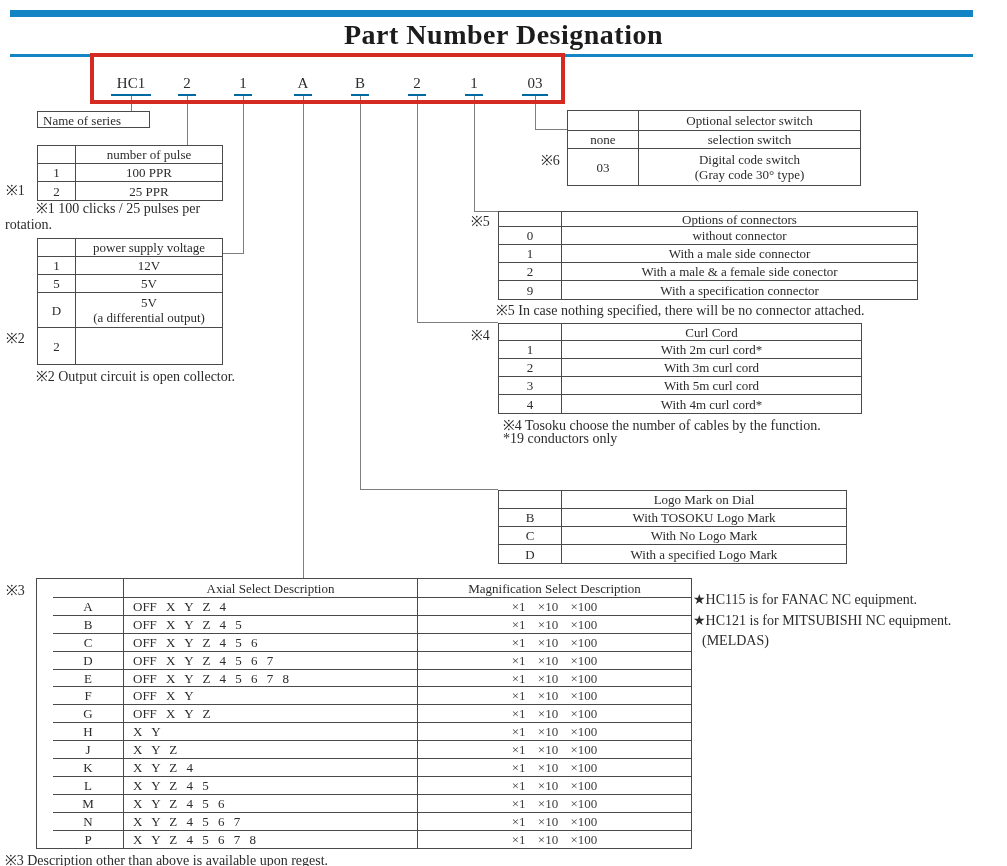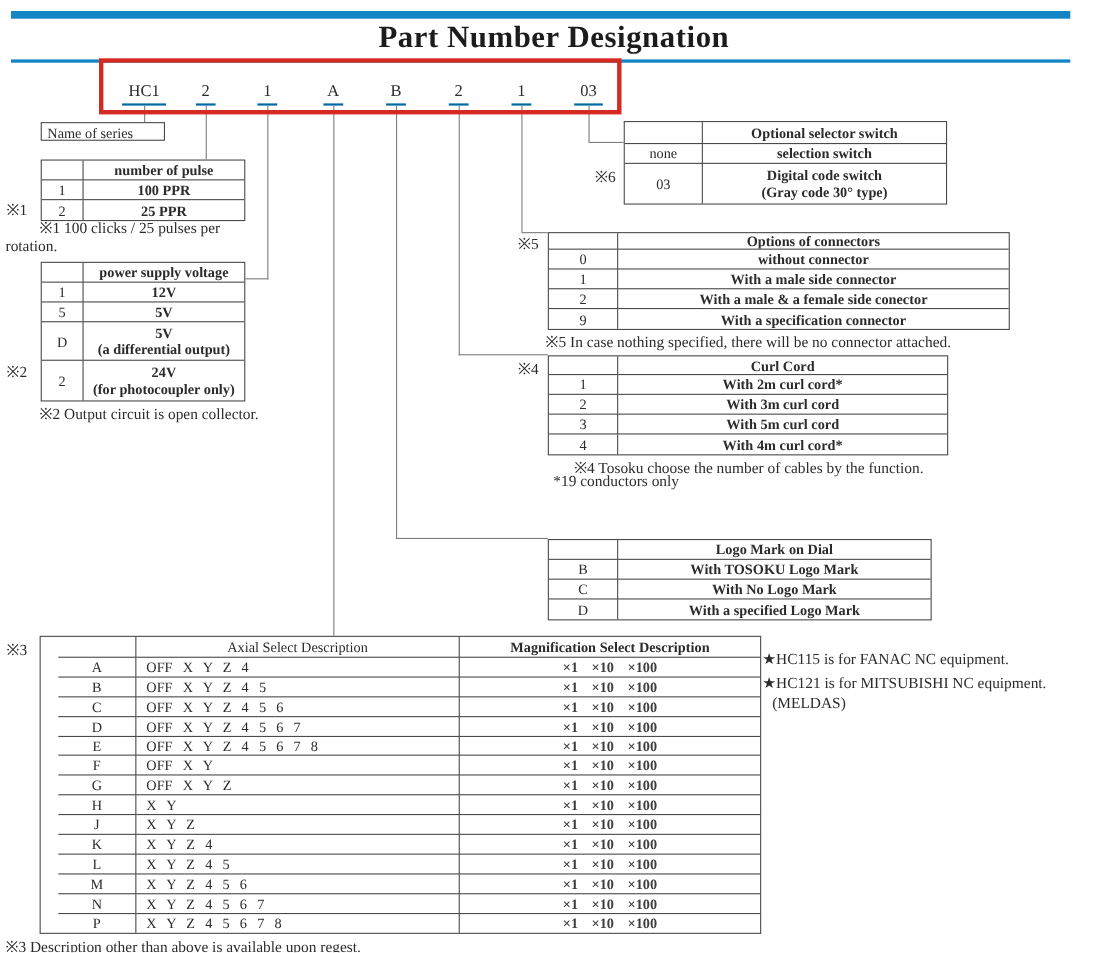--- a/index.html
+++ b/index.html
@@ -12,21 +12,21 @@
   .redbox{left:90px;top:53px;width:467px;height:43px;border:4px solid #d42a22;background:transparent;z-index:5;}
   .pn-seg{position:absolute;top:73px;height:21px;line-height:21px;text-align:center;
           border-bottom:2px solid #0369a1;font-size:15px;color:#2b2b2b;z-index:6;}
   .cline{position:absolute;background:#7d7d7d;}
   .serieslbl{left:37px;top:111px;width:113px;height:17px;border:1px solid #4a4a4a;
              font-size:13px;line-height:17px;padding-left:5px;box-sizing:border-box;background:#fff;}
   .dtable{position:absolute;display:grid;border:1px solid #4a4a4a;background:#fff;box-sizing:border-box;}
   .cell{border-right:1px solid #4a4a4a;border-bottom:1px solid #4a4a4a;display:flex;flex-direction:column;
         justify-content:center;align-items:center;font-size:13px;line-height:15px;overflow:hidden;
         text-align:center;box-sizing:border-box;}
-  .cell.lastcol{border-right:none;font-weight:bold;}
+  .cell.lastcol{border-right:none;}
   .cell.lastrow{border-bottom:none;}
   .cell.axial{align-items:flex-start;padding-left:9px;word-spacing:6px;}
   .cell.mag{word-spacing:9px;color:#3d3d3d;}
   .marker{position:absolute;font-size:14px;color:#2b2b2b;}
   .note{position:absolute;font-size:14px;color:#2b2b2b;white-space:nowrap;}
   .note.wrap{white-space:normal;}
   .eqnote{position:absolute;font-size:14px;color:#2b2b2b;white-space:nowrap;}
 </style>
 </head>
 <body>
@@ -107,24 +107,20 @@
       <div class="cell">
         <div>D</div>
       </div>
       <div class="cell lastcol">
         <div>5V</div>
         <div>(a differential output)</div>
       </div>
       <div class="cell lastrow">
         <div>2</div>
       </div>
-      <div class="cell lastcol lastrow">
-        <div>24V</div>
-        <div>(for photocoupler only)</div>
-      </div>
     </div>
   <div class="dtable" id="t-selector" style="left: 567px; top: 110px; width: 294px; grid-template-columns: 71px 1fr; grid-template-rows: 20px 18px 36px;">
       <div class="cell">
         <div></div>
       </div>
       <div class="cell lastcol">
         <div>Optional selector switch</div>
       </div>
       <div class="cell">
         <div>none</div>
@@ -371,20 +367,20 @@
   <div class="marker" style="left:6px;top:180px">※1</div>
   <div class="marker" style="left:6px;top:328px">※2</div>
   <div class="marker" style="left:6px;top:580px">※3</div>
   <div class="marker" style="left:471px;top:325px">※4</div>
   <div class="marker" style="left:471px;top:211px">※5</div>
   <div class="marker" style="left:541px;top:150px">※6</div>
 
   <div class="note wrap" style="left:5px;top:201px;width:228px;text-indent:31px;line-height:16px">※1 100 clicks / 25 pulses per rotation.</div>
   <div class="note" style="left:36px;top:366px">※2 Output circuit is open collector.</div>
   <div class="note" style="left:496px;top:300px">※5 In case nothing specified, there will be no connector attached.</div>
-  <div class="note" style="left:522px;top:415px">※4 Tosoku choose the number of cables by the function.</div>
+  <div class="note" style="left:503px;top:415px">※4 Tosoku choose the number of cables by the function.</div>
   <div class="note" style="left:503px;top:431px">*19 conductors only</div>
   <div class="note" style="left:5px;top:850px">※3 Description other than above is available upon regest.</div>
 
   <div class="eqnote" style="left:693px;top:591px">★HC115 is for FANAC NC equipment.</div>
   <div class="eqnote" style="left:693px;top:612px">★HC121 is for MITSUBISHI NC equipment.</div>
   <div class="eqnote" style="left:702px;top:633px">(MELDAS)</div>
 </div>
 
 </body></html>

